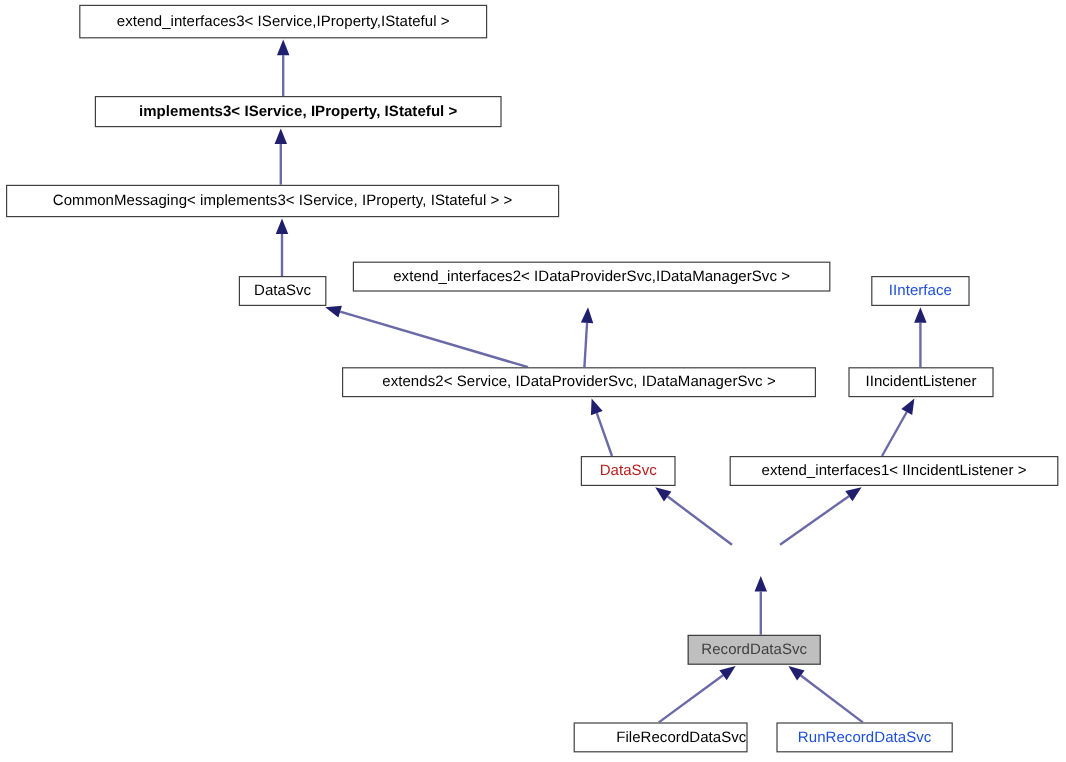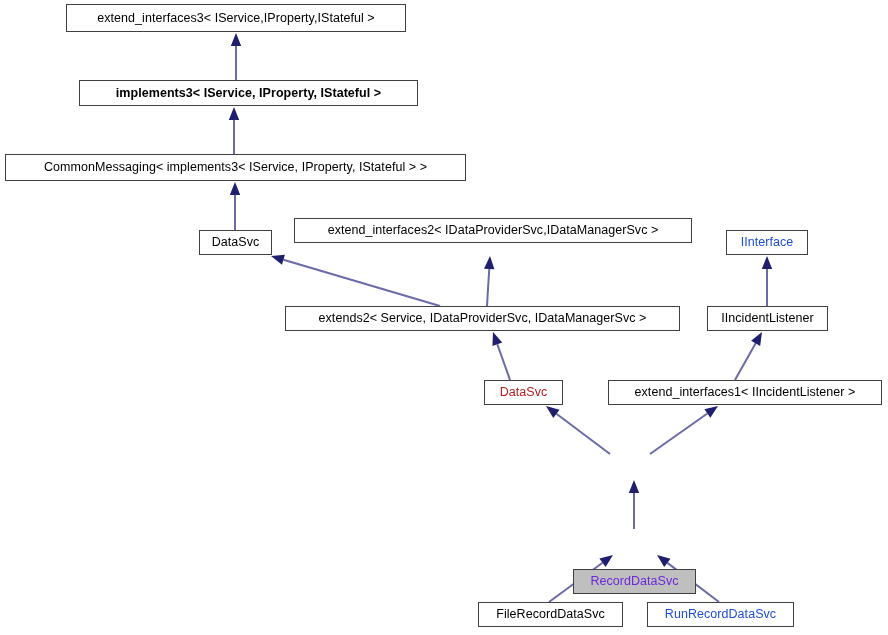--- a/index.html
+++ b/index.html
@@ -125,22 +125,22 @@
     </div>
     <div class="node" style="left: 707px; top: 306px; width: 121px; height: 25px; border-color: rgb(64, 64, 64); color: rgb(0, 0, 0); background: rgb(255, 255, 255);">
       <span>IIncidentListener</span>
     </div>
     <div class="node" style="left: 484px; top: 380px; width: 79px; height: 25px; border-color: rgb(64, 64, 64); color: #b91c1c; background: rgb(255, 255, 255);">
       <span>DataSvc</span>
     </div>
     <div class="node" style="left: 608px; top: 380px; width: 274px; height: 25px; border-color: rgb(64, 64, 64); color: rgb(0, 0, 0); background: rgb(255, 255, 255);">
       <span>extend_interfaces1&lt; IIncidentListener &gt;</span>
     </div>
-    <div class="node highlight" style="left: 573px; top: 529px; width: 123px; height: 25px; border-color: rgb(64, 64, 64); color: #6d28d9; background: rgb(191, 191, 191); margin-top: 40px;">
+    <div class="node highlight" style="left: 573px; top: 529px; width: 111px; height: 25px; border-color: rgb(64, 64, 64); color: #404040; background: rgb(191, 191, 191);">
       <span>RecordDataSvc</span>
     </div>
-    <div class="node" style="left: 478px; top: 602px; width: 145px; height: 25px; border-color: rgb(64, 64, 64); color: rgb(0, 0, 0); background: rgb(255, 255, 255);">
+    <div class="node" style="left: 478px; top: 602px; width: 145px; height: 25px; border-color: rgb(64, 64, 64); color: rgb(0, 0, 0); background: rgb(255, 255, 255); justify-content: flex-end;">
       <span>FileRecordDataSvc</span>
     </div>
     <div class="node" style="left: 647px; top: 602px; width: 147px; height: 25px; border-color: rgb(64, 64, 64); color: #1d4ed8; background: rgb(255, 255, 255);">
       <span>RunRecordDataSvc</span>
     </div>
   </div>
 
 </body></html>

